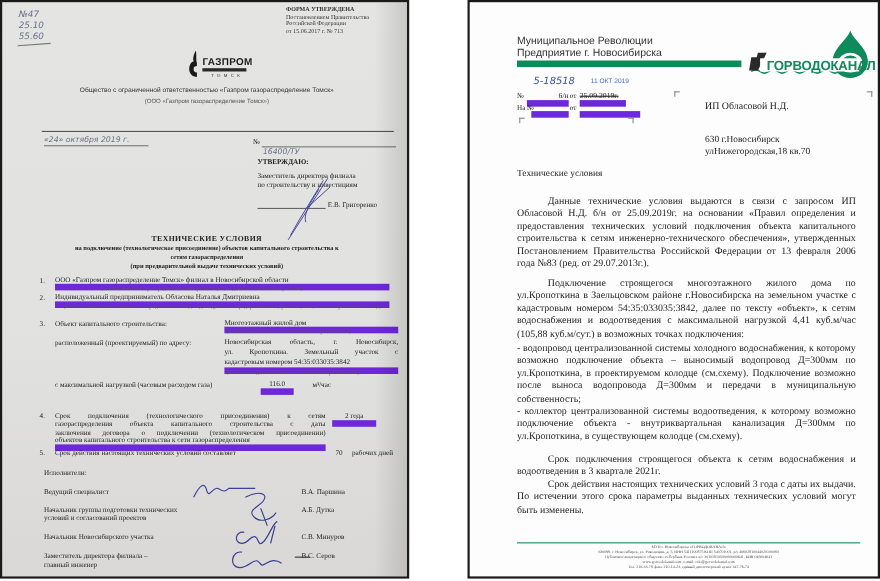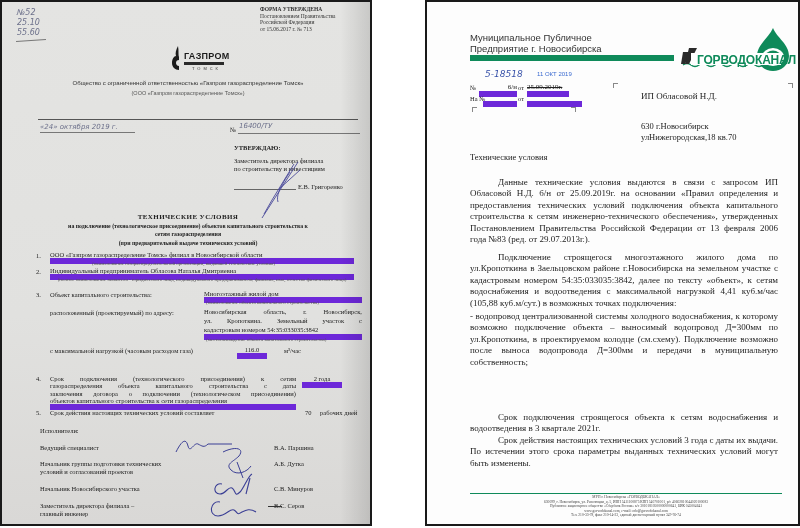--- a/index.html
+++ b/index.html
@@ -16,21 +16,21 @@
   .just{text-align:justify;text-align-last:justify;white-space:normal;}
   .uline{border-bottom:6px solid #6d28d9;}
   .sig{position:absolute;pointer-events:none;}
 </style>
 </head>
 <body>
 
 <div id="left" class="panel">
 
   <div class="abs hand" style="left:15px;top:6px;font-size:8px;line-height:10px;">
-    <div>№52</div>
+    <div>№47</div>
     <div>25.10</div>
     <div>55.60</div>
   </div>
   <div class="abs" style="left:14px;top:38px;width:30px;border-top:1px solid #777;transform:rotate(-4deg);"></div>
 
   <div class="abs" style="left:258px;top:4px;font-size:5.5px;line-height:6.6px;color:#333;">
     <div style="font-weight:bold;">ФОРМА УТВЕРЖДЕНА</div>
     <div>Постановлением Правительства</div>
     <div>Российской Федерации</div>
     <div>от 15.06.2017 г. № 713</div>
@@ -45,21 +45,21 @@
     <div class="abs" style="left:22px;top:21px;font-family:'Liberation Sans',sans-serif;font-size:4px;letter-spacing:3px;color:#333;">ТОМСК</div>
   </div>
 
   <div class="abs" style="left:0;width:372px;top:78px;text-align:center;font-family:'Liberation Sans',sans-serif;font-size:6px;color:#333;">Общество с ограниченной ответственностью «Газпром газораспределение Томск»</div>
   <div class="abs" style="left:0;width:372px;top:88px;text-align:center;font-family:'Liberation Sans',sans-serif;font-size:5.5px;color:#555;">(ООО «Газпром газораспределение Томск»)</div>
   <div class="abs" style="left:36px;top:117px;width:320px;border-top:1.3px solid #555;"></div>
 
   <div class="abs hand" style="left:38px;top:121px;font-size:7px;">«24» октября 2019 г.</div>
   <div class="abs" style="left:38px;top:130px;width:95px;border-top:1px solid #777;"></div>
   <div class="abs sm" style="left:228px;top:124px;">№</div>
-  <div class="abs hand" style="left:237px;top:120px;font-size:7px;font-style:italic;">16400/ТУ</div>
+  <div class="abs hand" style="left:237px;top:132px;font-size:7px;font-style:italic;">16400/ТУ</div>
   <div class="abs" style="left:236px;top:131px;width:122px;border-top:1px solid #777;"></div>
 
   <div class="abs" style="left:232px;top:142px;font-size:6.5px;font-weight:bold;">УТВЕРЖДАЮ:</div>
   <div class="abs sm" style="left:232px;top:155px;">Заместитель директора филиала</div>
   <div class="abs sm" style="left:232px;top:163px;">по строительству и инвестициям</div>
   <div class="abs" style="left:232px;top:187px;width:62px;border-top:1px solid #666;"></div>
   <div class="abs sm" style="left:296px;top:181px;">Е.В. Григоренко</div>
   <svg class="sig" style="left:248px;top:158px;" width="60" height="60" viewBox="0 0 60 60">
     <path d="M48 2 L30 30 L12 58 M44 4 L22 40 L14 54 M40 12 L36 18 C30 28 26 36 28 42 M28 30 L50 10" stroke="#4a4a9a" stroke-width="0.9" fill="none"></path>
   </svg>
@@ -132,21 +132,21 @@
   </svg>
   <svg class="sig" style="left:198px;top:470px;" width="70" height="50" viewBox="0 0 70 50">
     <path d="M22 12 C14 10 12 22 20 22 C26 22 28 14 32 16 C36 18 34 26 40 20 C44 16 48 4 52 2 M50 6 L46 22 M20 30 C10 28 8 44 18 44 C26 44 30 36 34 38 C38 40 36 44 42 40 C46 38 50 36 56 40" stroke="#3b3f95" stroke-width="1.1" fill="none"></path>
   </svg>
   <div class="abs" style="left:266px;top:504px;width:14px;border-top:1px solid #333;"></div>
 </div>
 
 <div id="right" class="panel">
 
   <div class="abs" style="left:43px;top:30px;font-family:'Liberation Sans',sans-serif;font-size:9.5px;line-height:11px;color:#333;">
-    <div>Муниципальное Публичное</div>
+    <div>Муниципальное Революции</div>
     <div>Предприятие г. Новосибирска</div>
   </div>
   <div class="abs" style="left:43px;top:53px;width:204px;height:6px;background:#0f8a5a;"></div>
 
   <div class="abs" style="left:250px;top:26px;width:118px;height:44px;">
     <svg width="118" height="44" viewBox="0 0 118 44" style="position:absolute;left:0;top:0;">
       <path d="M96 0 C92 10 80 16 80 28 C80 37 88 43 96 43 C104 43 112 37 112 28 C112 16 100 10 96 0 Z" fill="#0f8a5a"></path>
       <ellipse cx="96" cy="29" rx="11" ry="9" fill="#ffffff"></ellipse>
       <ellipse cx="96" cy="29" rx="8" ry="6.5" fill="#0f8a5a"></ellipse>
       <path d="M6 37 Q10 34 14 37 T22 37 T30 37 T38 37 T46 37 T54 37 T62 37 T70 37 T78 37 T86 37" stroke="#0f8a5a" stroke-width="1.4" fill="none"></path>
@@ -178,20 +178,21 @@
   <div class="abs" style="left:214px;top:119px;font-size:8.5px;line-height:11px;">
     <div>630 г.Новосибирск</div>
     <div>улНижегородская,18 кв.70</div>
   </div>
 
   <div class="abs" style="left:43px;top:150px;font-size:8.5px;">Технические условия</div>
 
   <div class="abs rt" style="left:43px;top:175px;width:308px;white-space:normal;text-align:justify;text-indent:28px;">Данные технические условия выдаются в связи с запросом ИП Обласовой Н.Д. б/н от 25.09.2019г. на основании «Правил определения и предоставления технических условий подключения объекта капитального строительства к сетям инженерно-технического обеспечения», утвержденных Постановлением Правительства Российской Федерации от 13 февраля 2006 года №83 (ред. от 29.07.2013г.).</div>
   <div class="abs rt" style="left:43px;top:250px;width:308px;white-space:normal;text-align:justify;text-indent:28px;">Подключение строящегося многоэтажного жилого дома по ул.Кропоткина в Заельцовском районе г.Новосибирска на земельном участке с кадастровым номером 54:35:033035:3842, далее по тексту «объект», к сетям водоснабжения и водоотведения с максимальной нагрузкой 4,41 куб.м/час (105,88 куб.м/сут.) в возможных точках подключения:</div>
   <div class="abs rt" style="left:43px;top:309px;width:308px;white-space:normal;text-align:justify;">- водопровод централизованной системы холодного водоснабжения, к которому возможно подключение объекта – выносимый водопровод Д=300мм по ул.Кропоткина, в проектируемом колодце (см.схему). Подключение возможно после выноса водопровода Д=300мм и передачи в муниципальную собственность;</div>
+  <div class="abs rt" style="left:43px;top:366px;width:308px;white-space:normal;text-align:justify;">- коллектор централизованной системы водоотведения, к которому возможно подключение объекта - внутриквартальная канализация Д=300мм по ул.Кропоткина, в существующем колодце (см.схему).</div>
   <div class="abs rt" style="left:43px;top:410px;width:308px;white-space:normal;text-align:justify;text-indent:28px;">Срок подключения строящегося объекта к сетям водоснабжения и водоотведения в 3 квартале 2021г.</div>
   <div class="abs rt" style="left:43px;top:433px;width:308px;white-space:normal;text-align:justify;text-indent:28px;">Срок действия настоящих технических условий 3 года с даты их выдачи. По истечении этого срока параметры выданных технических условий могут быть изменены.</div>
 
   <div class="abs" style="left:43px;top:491px;width:312px;border-top:1.3px solid #0f8a5a;"></div>
   <div class="abs" style="left:43px;top:493px;width:312px;text-align:center;font-size:3.6px;line-height:4.6px;color:#444;">
     <div>МУП г. Новосибирска «ГОРВОДОКАНАЛ»</div>
     <div>630099, г. Новосибирск, ул. Революции, д. 5, ИНН 5411100875 КПП 540701001, р/с 40602810044020100083</div>
     <div>Публичное акционерное общество «Сбербанк России» к/с 30101810500000000641, БИК 045004641</div>
     <div>www.gorvodokanal.com, e-mail: odo@gorvodokanal.com</div>
     <div>Тел. 210-33-78, факс 210-14-23, единый диспетчерский пункт 347-76-74</div>

